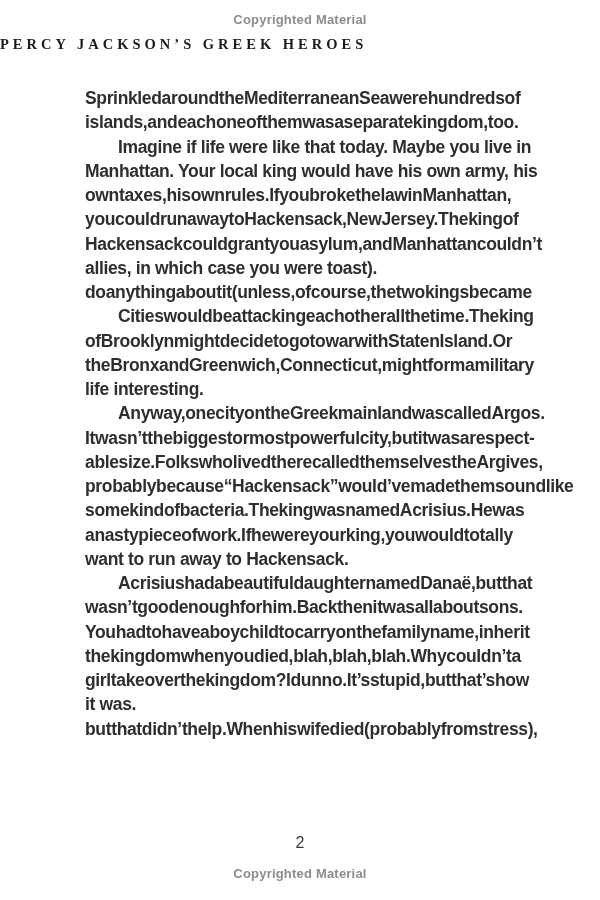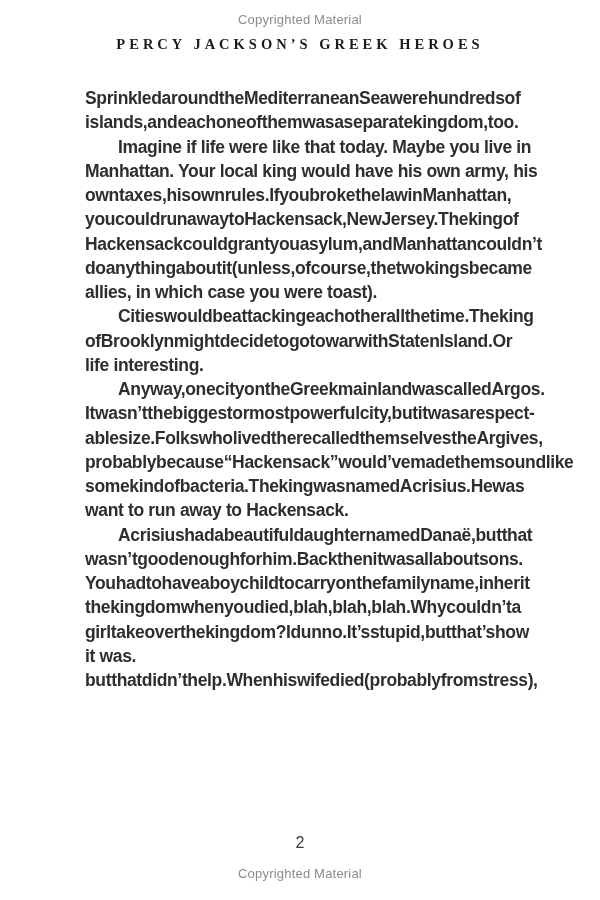--- a/index.html
+++ b/index.html
@@ -14,33 +14,32 @@
     background: #ffffff;
     overflow: hidden;
     font-family: "Liberation Sans", sans-serif;
   }
   .copyright {
     position: absolute;
     left: 0;
     width: 600px;
     text-align: center;
     font-family: "Liberation Sans", sans-serif;
-    font-weight: normal;
+    font-weight: bold;
     font-size: 13px;
     color: #8c8c8c;
     letter-spacing: 0.2px;
   }
   .copyright.top { top: 12px; }
   .copyright.bottom { top: 866px; }
   .running-head {
     position: absolute;
     top: 36px;
     left: 0;
     width: 600px;
-    text-align: center;
     font-family: "Liberation Serif", serif;
     font-size: 14.5px;
     font-weight: 600;
     letter-spacing: 4px;
     color: #1b1b22;
   }
   .body-text {
     position: absolute;
     top: 86px;
     left: 85px;
@@ -79,30 +78,32 @@
   <div class="running-head">PERCY JACKSON’S GREEK HEROES</div>
 
   <div class="body-text">
       <div class="line">SprinkledaroundtheMediterraneanSeawerehundredsof</div>
       <div class="line">islands,andeachoneofthemwasaseparatekingdom,too.</div>
       <div class="line indent">Imagine if life were like that today. Maybe you live in</div>
       <div class="line">Manhattan. Your local king would have his own army, his</div>
       <div class="line">owntaxes,hisownrules.IfyoubrokethelawinManhattan,</div>
       <div class="line">youcouldrunawaytoHackensack,NewJersey.Thekingof</div>
       <div class="line">Hackensackcouldgrantyouasylum,andManhattancouldn’t</div>
+      <div class="line">allies, in which case you were toast).</div>
       <div class="line">doanythingaboutit(unless,ofcourse,thetwokingsbecame</div>
-      <div class="line">allies, in which case you were toast).</div>
       <div class="line indent">Citieswouldbeattackingeachotherallthetime.Theking</div>
       <div class="line">ofBrooklynmightdecidetogotowarwithStatenIsland.Or</div>
+      <div class="line">theBronxandGreenwich,Connecticut,mightformamilitary</div>
       <div class="line">life interesting.</div>
       <div class="line indent">Anyway,onecityontheGreekmainlandwascalledArgos.</div>
       <div class="line">Itwasn’tthebiggestormostpowerfulcity,butitwasarespect-</div>
       <div class="line">ablesize.FolkswholivedtherecalledthemselvestheArgives,</div>
       <div class="line">probablybecause“Hackensack”would’vemadethemsoundlike</div>
       <div class="line">somekindofbacteria.ThekingwasnamedAcrisius.Hewas</div>
+      <div class="line">anastypieceofwork.Ifhewereyourking,youwouldtotally</div>
       <div class="line">want to run away to Hackensack.</div>
       <div class="line indent">AcrisiushadabeautifuldaughternamedDanaë,butthat</div>
       <div class="line">wasn’tgoodenoughforhim.Backthenitwasallaboutsons.</div>
       <div class="line">Youhadtohaveaboychildtocarryonthefamilyname,inherit</div>
       <div class="line">thekingdomwhenyoudied,blah,blah,blah.Whycouldn’ta</div>
       <div class="line">girltakeoverthekingdom?Idunno.It’sstupid,butthat’show</div>
       <div class="line">it was.</div>
       <div class="line">butthatdidn’thelp.Whenhiswifedied(probablyfromstress),</div>
     </div>
 

